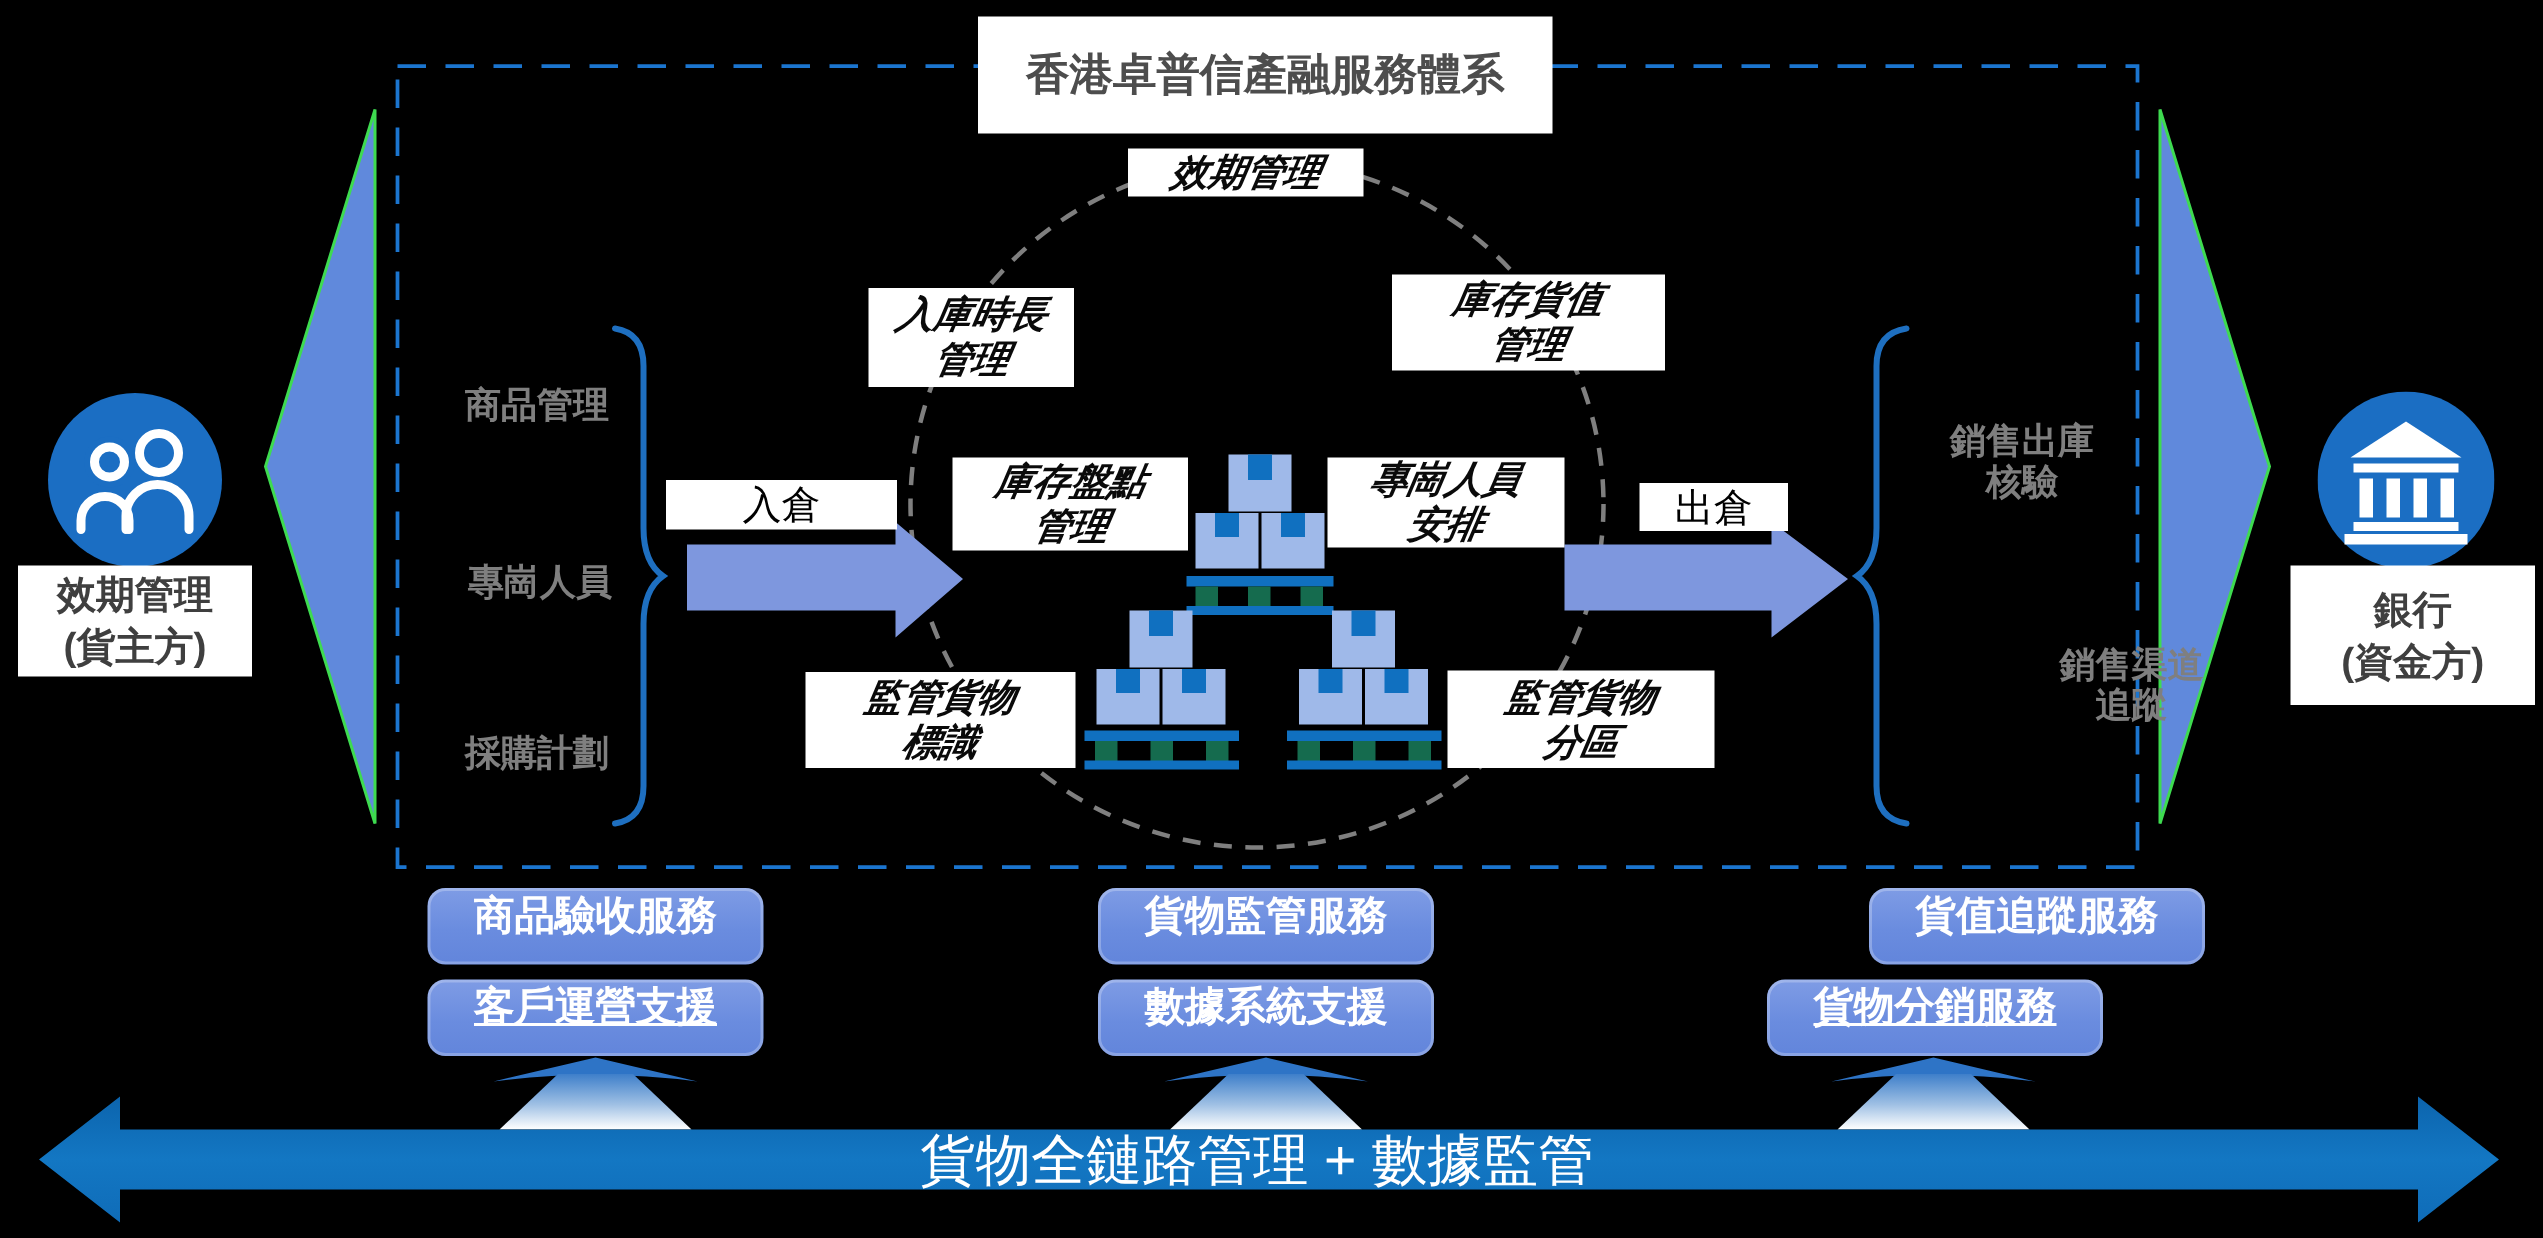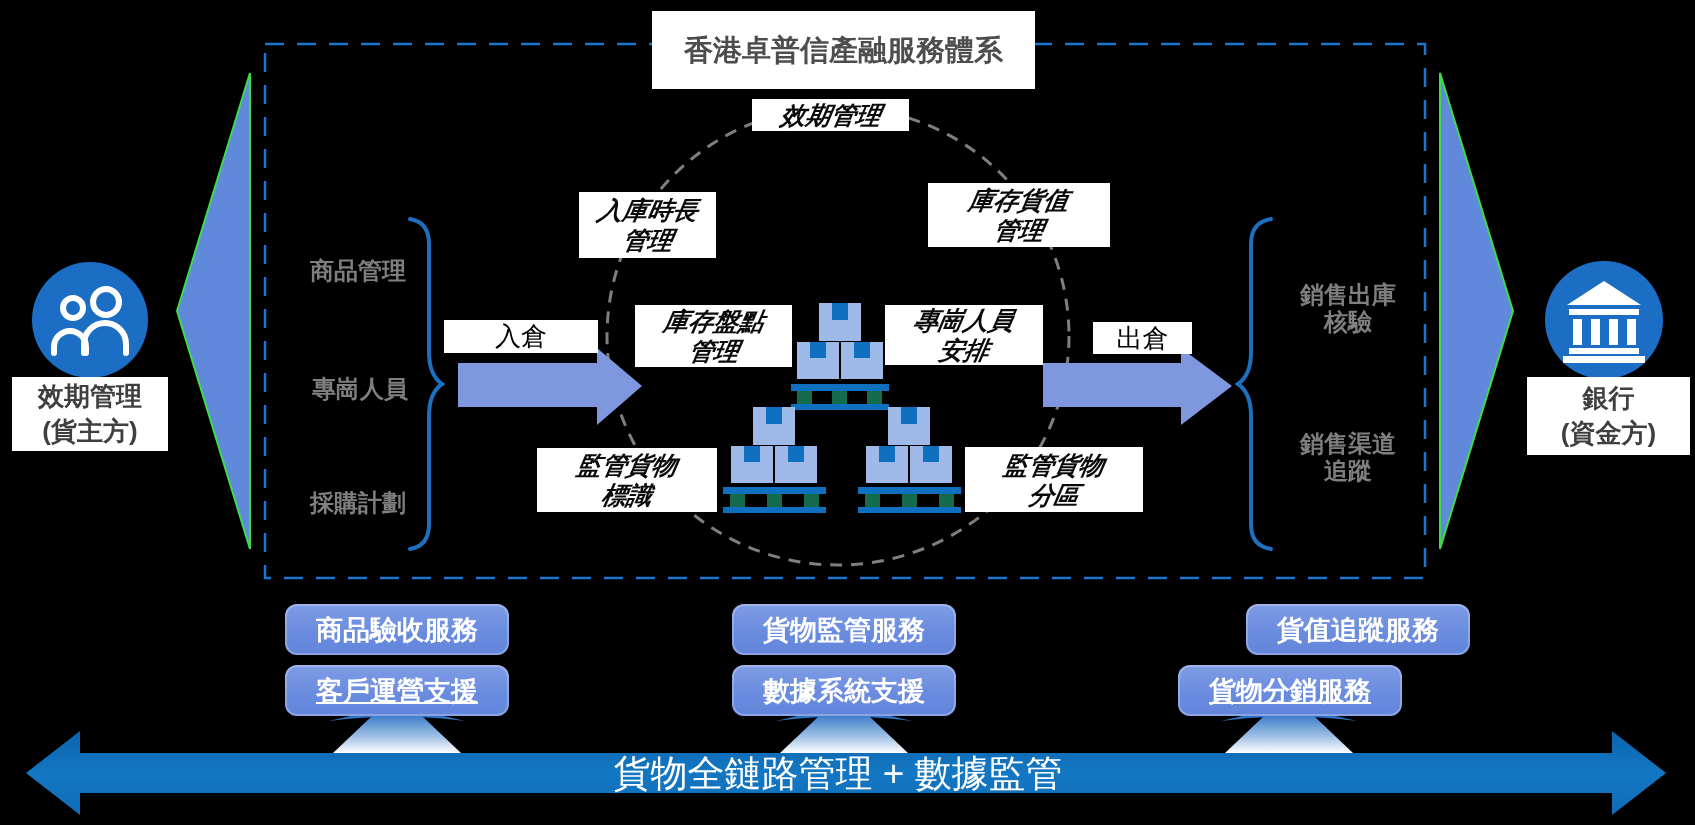--- a/index.html
+++ b/index.html
@@ -14,21 +14,21 @@
             display:flex;flex-direction:column;align-items:center;justify-content:center;}
   .entity{background:#fff;color:#3f3f3f;font-weight:bold;font-size:26px;line-height:35px;
           display:flex;flex-direction:column;align-items:center;justify-content:center;}
   .graylabel{color:#7f7f7f;font-weight:bold;font-size:24px;line-height:27px;text-align:center;}
   .flowlabel{background:#fff;color:#000;font-weight:500;font-size:26px;
              display:flex;align-items:center;justify-content:center;}
   .innerlabel{font-size:25px;line-height:30px;font-weight:600;color:#0a0a0a;}
   .service{width:224px;height:51px;border-radius:12px;color:#fff;font-weight:bold;font-size:27px;
            background:linear-gradient(180deg,#7f9ce5 0%,#6a8cdf 55%,#6285db 100%);
            box-shadow:inset 0 0 0 2px rgba(255,255,255,0.25);
-           display:flex;align-items:center;justify-content:center;margin-top:12px;}
+           display:flex;justify-content:center;}
   .barlabel{color:#fff;font-weight:normal;font-size:37px;text-align:center;
             display:flex;align-items:center;justify-content:center;}
 </style>
 </head>
 <body>
 
 <div id="canvas">
 
   <svg id="bg" width="1695" height="825" viewBox="0 0 1695 825">
     <defs>
@@ -144,34 +144,34 @@
   </svg>
 
   <div class="abs titlebox" style="left:652px;top:11px;width:383px;height:78px;">
     <span>香港卓普信產融服務體系</span>
   </div>
 
   <div class="abs entity" style="left:12px;top:377px;width:156px;height:74px;">
     <span>效期管理</span>
     <span>(貨主方)</span>
   </div>
-  <div class="abs entity" style="left:1527px;top:377px;width:163px;height:78px;">
+  <div class="abs entity" style="left:1527px;top:377px;width:163px;height:93px;">
     <span>銀行</span>
     <span>(資金方)</span>
   </div>
 
   <div class="abs graylabel" style="left:288px;top:257px;width:140px;">商品管理</div>
   <div class="abs graylabel" style="left:288px;top:375px;width:144px;">專崗人員</div>
   <div class="abs graylabel" style="left:288px;top:489px;width:140px;">採購計劃</div>
 
   <div class="abs graylabel" style="left:1283px;top:281px;width:130px;">
     <div>銷售出庫</div>
     <div>核驗</div>
   </div>
-  <div class="abs graylabel" style="left:1283px;top:430px;width:130px;">
+  <div class="abs graylabel" style="left:1356px;top:430px;width:130px;">
     <div>銷售渠道</div>
     <div>追蹤</div>
   </div>
 
   <div class="abs flowlabel" style="left:444px;top:320px;width:154px;height:33px;">入倉</div>
   <div class="abs flowlabel" style="left:1093px;top:322px;width:99px;height:32px;">出倉</div>
 
   <div class="abs whitebox innerlabel it" style="left:752px;top:99px;width:157px;height:32px;">
     <span>效期管理</span>
   </div>

